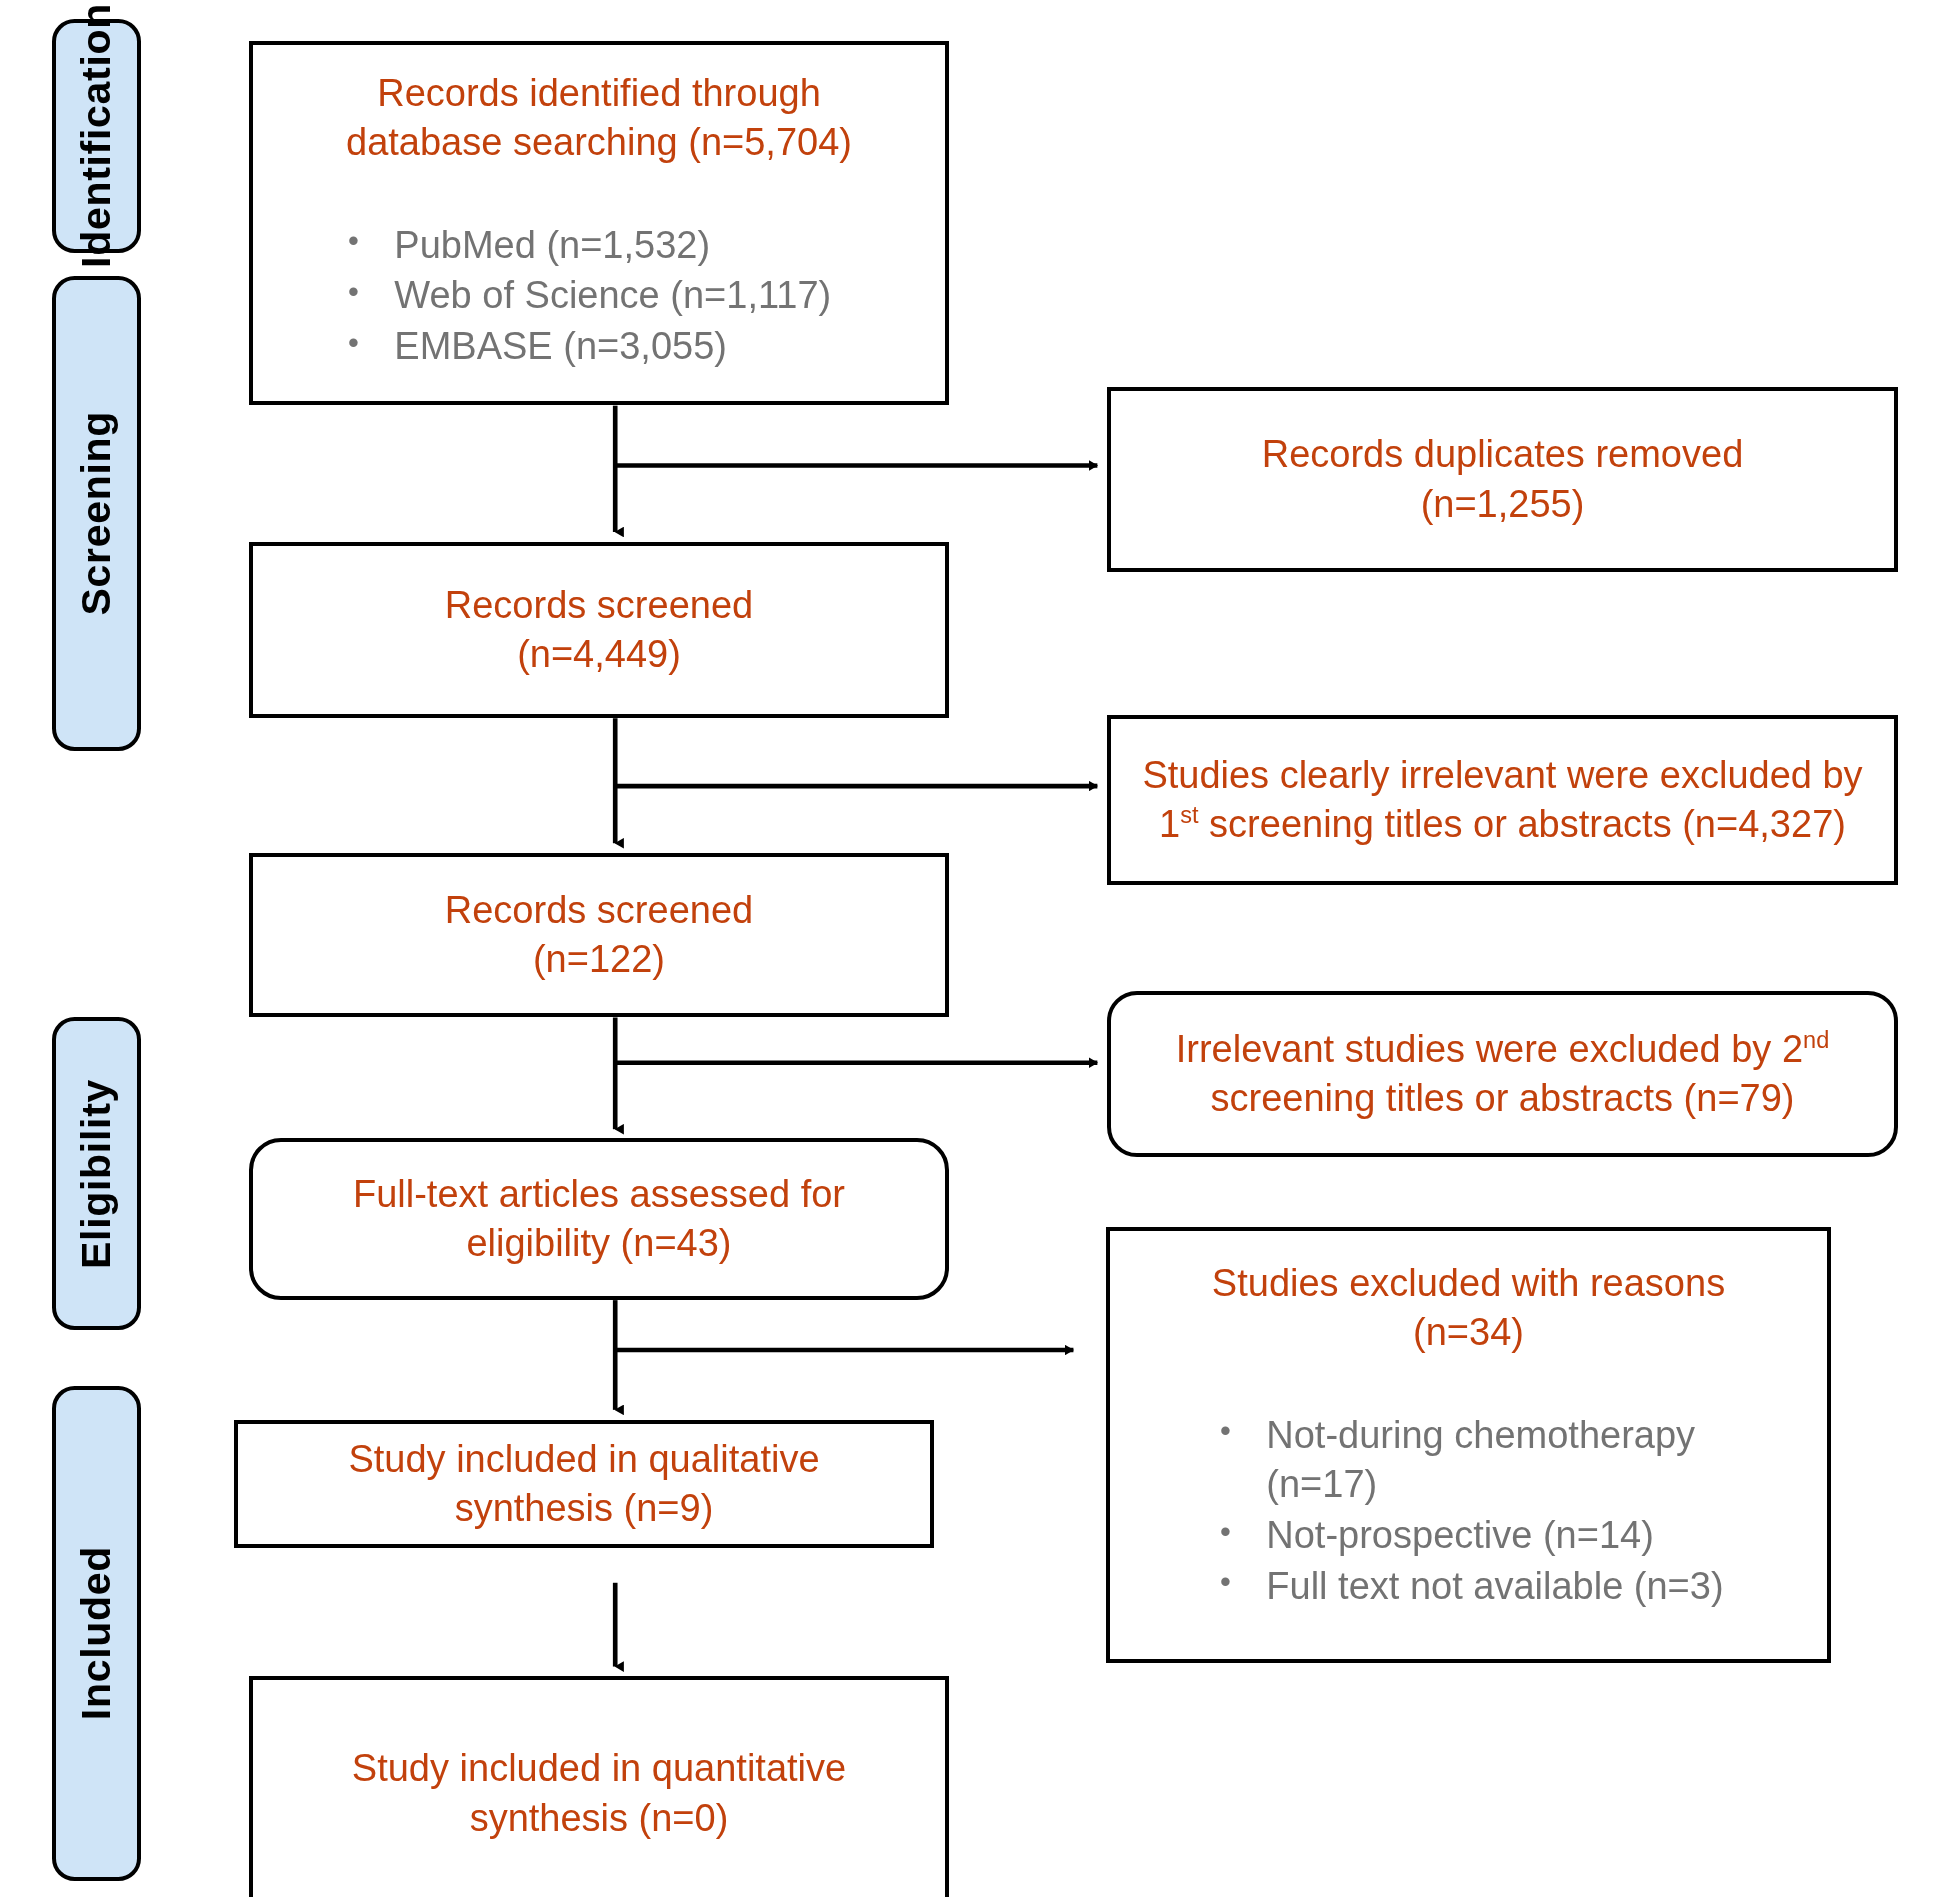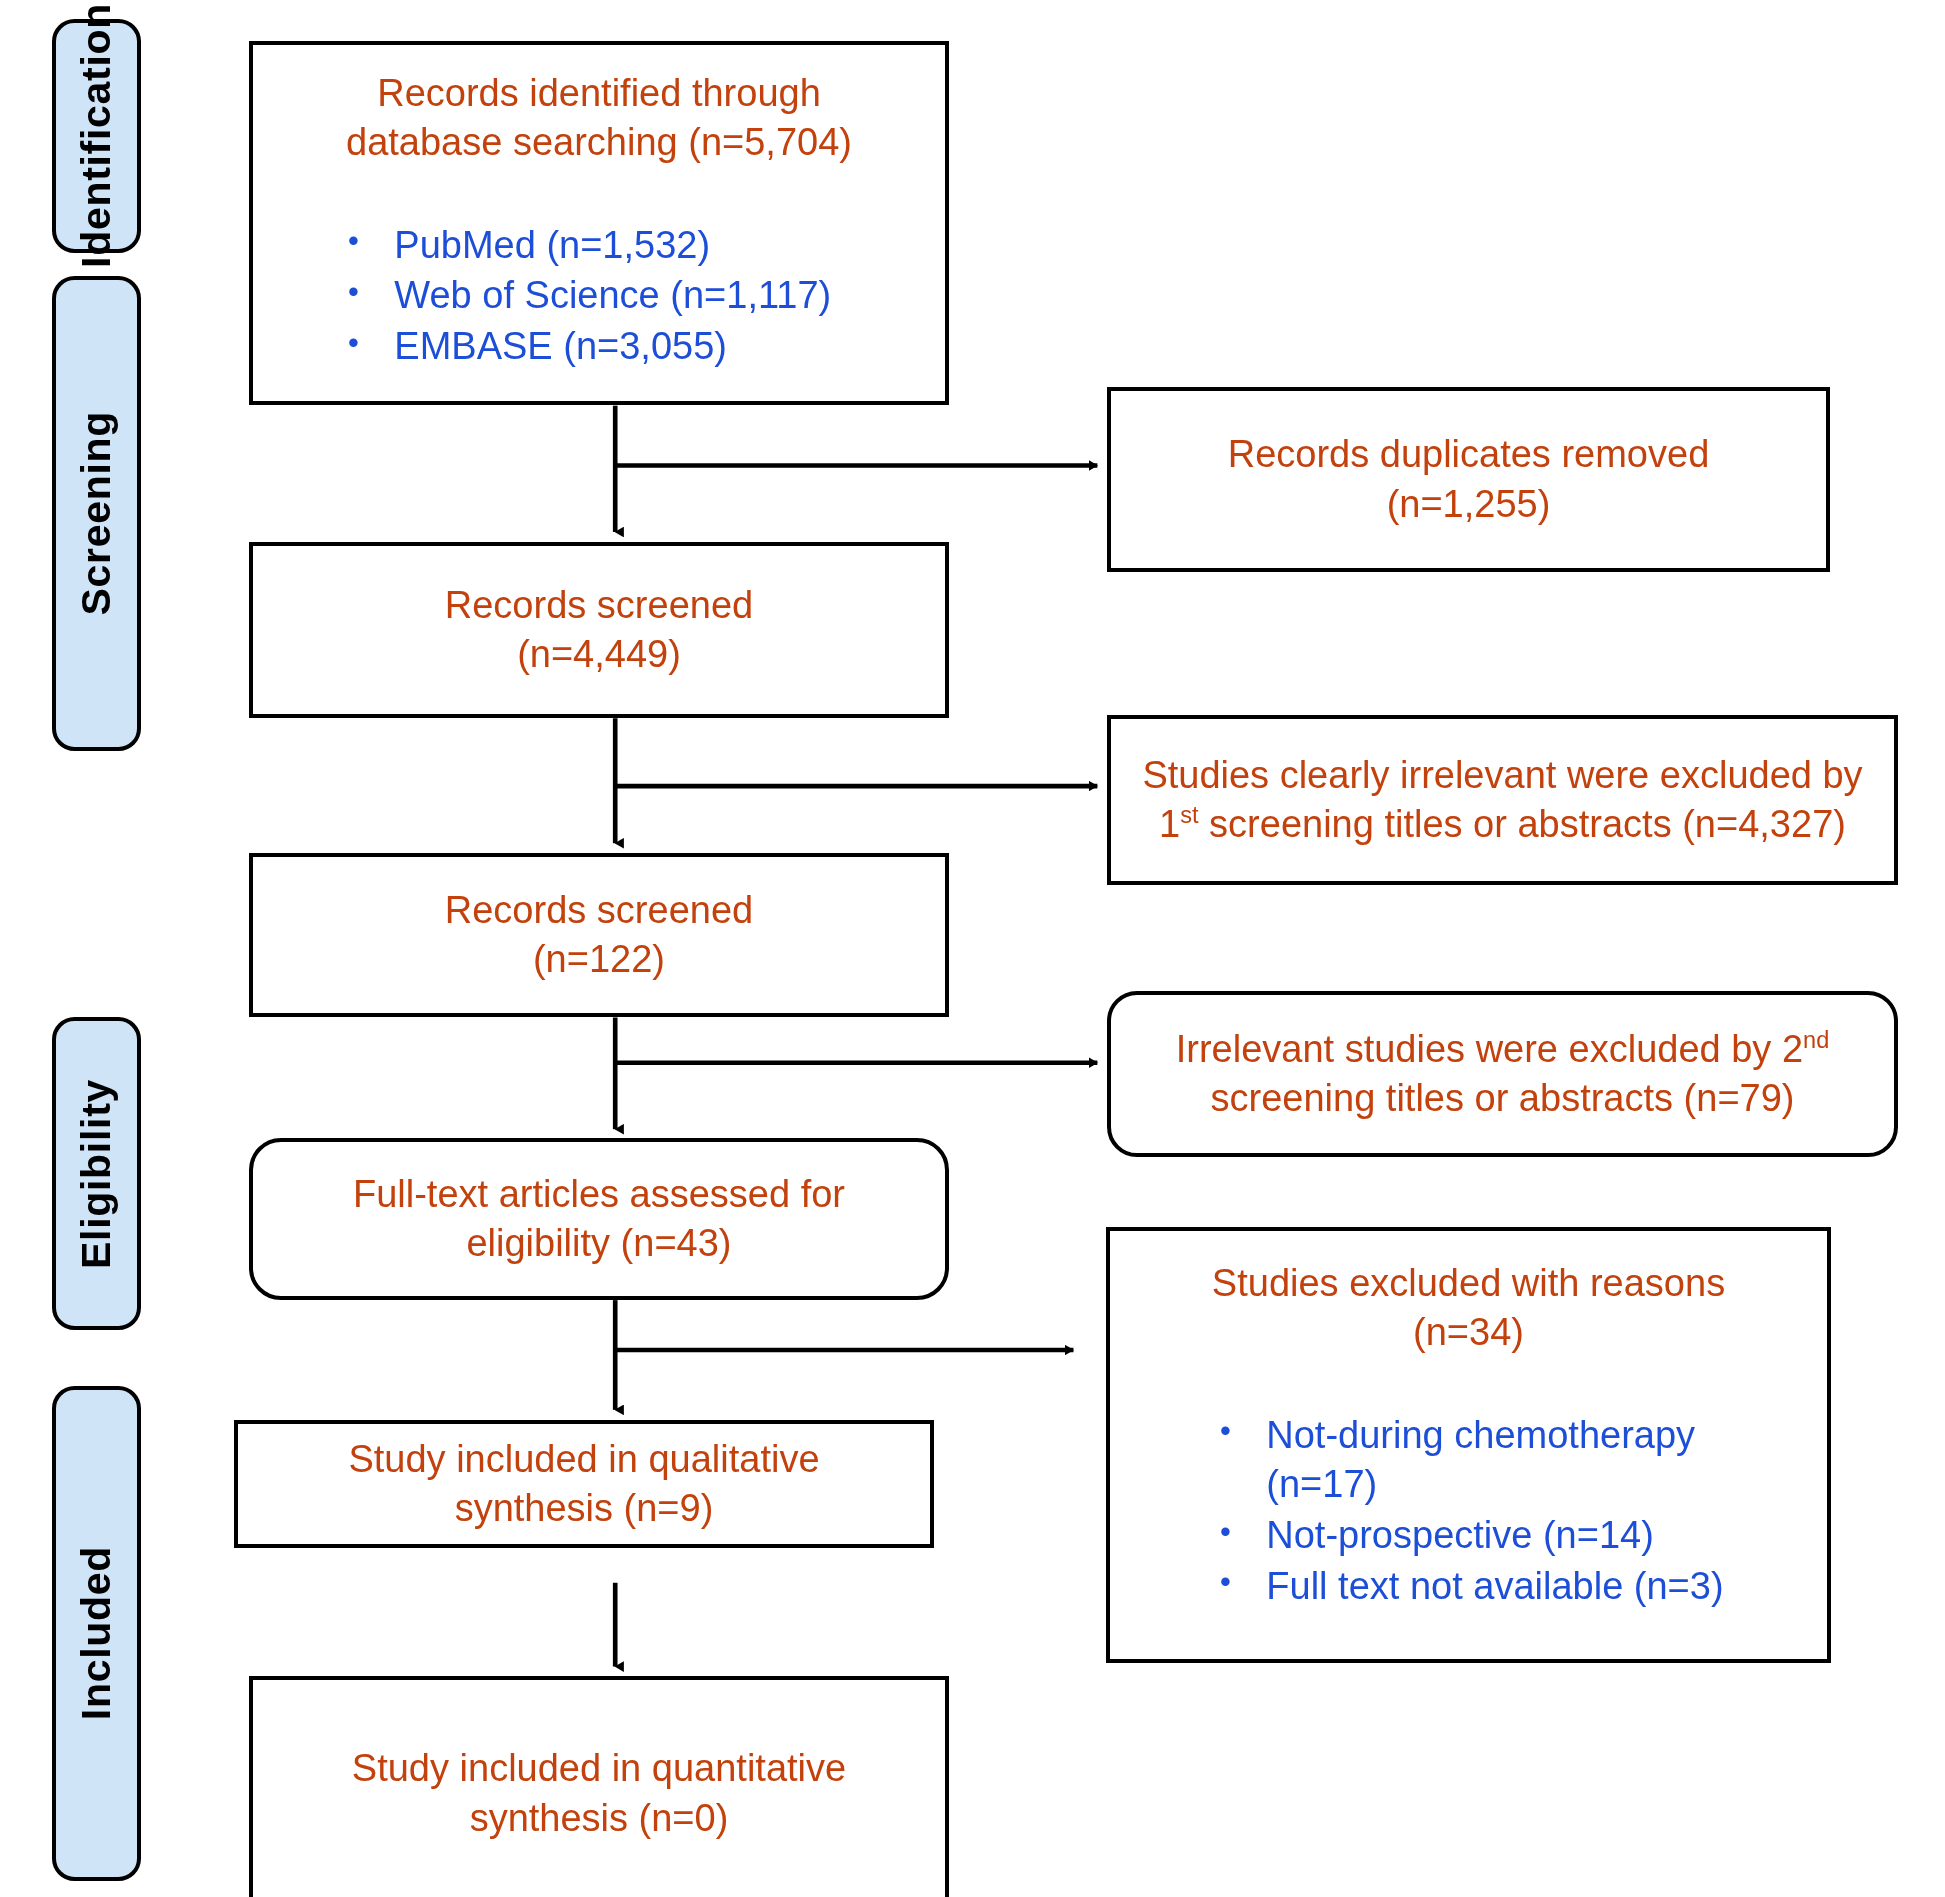--- a/index.html
+++ b/index.html
@@ -66,21 +66,21 @@
   
   .bullet-list {
     list-style: none;
     margin: 0;
     padding: 0;
   }
   .bullet-list li {
     position: relative;
     font-size: 38px;
     line-height: 1.30;
-    color: #1d4ed8;
+    color: #737373;
     padding-left: 61px;
     margin: 0 0 1.3px 0;
     text-align: left;
   }
   .bullet-list li::before {
     content: "\2022";
     position: absolute;
     left: 14.6px;
     top: -1.3px;
     font-size: 31px;
@@ -178,21 +178,21 @@
   <div class="flow-box" style="left:234px; top:1420px; width:700px; height:128px;">
     <div class="box-text">Study included in qualitative
 synthesis (n=9)</div>
   </div>
 
   <div class="flow-box" style="left:249px; top:1676px; width:700px; height:235px;">
     <div class="box-text">Study included in quantitative
 synthesis (n=0)</div>
   </div>
 
-  <div class="flow-box" style="left:1107px; top:387px; width:723px; height:185px;">
+  <div class="flow-box" style="left:1107px; top:387px; width:791px; height:185px;">
     <div class="box-text">Records duplicates removed</div>
     <div class="box-text">(n=1,255)</div>
   </div>
 
   <div class="flow-box" style="left:1107px; top:715px; width:791px; height:170px;">
     <div class="box-text">Studies clearly irrelevant were excluded by</div>
     <div class="box-text"><span>1</span><sup>st</sup><span> screening titles or abstracts (n=4,327)</span></div>
   </div>
 
   <div class="flow-box" style="left:1107px; top:991px; width:791px; height:166px;border-radius:30px;">

